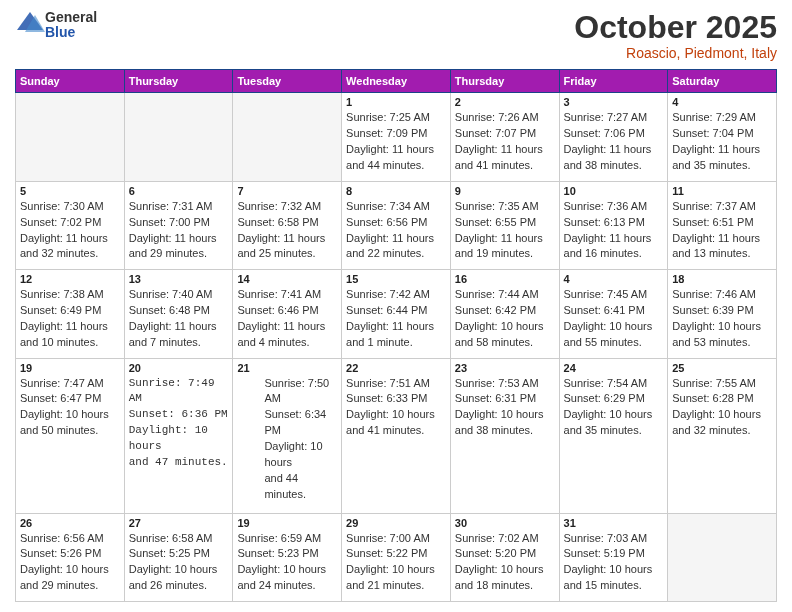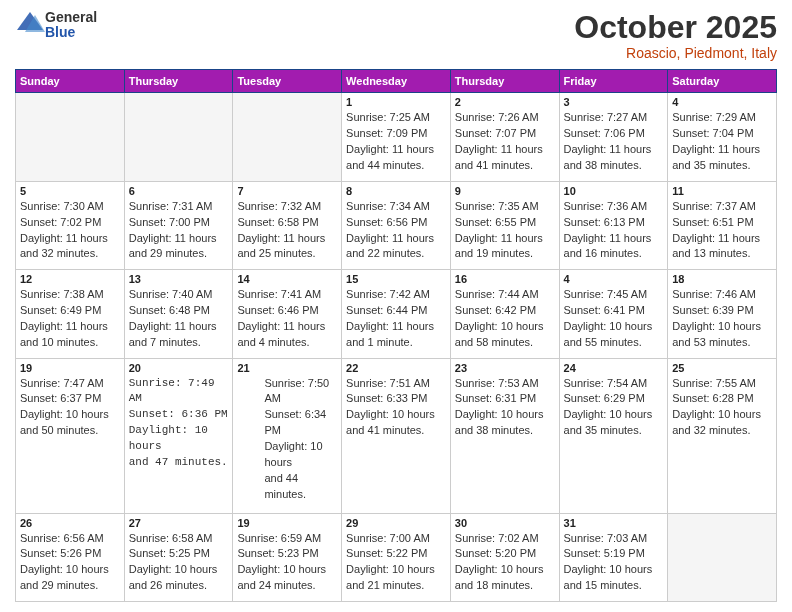--- a/index.html
+++ b/index.html
@@ -268,21 +268,21 @@
             <div class="day-info" style="white-space: pre-line;">Sunrise: 7:46 AM
 Sunset: 6:39 PM
 Daylight: 10 hours
 and 53 minutes.</div>
           </td>
         </tr>
         <tr>
           <td>
             <div class="day-number">19</div>
             <div class="day-info" style="white-space: pre-line;">Sunrise: 7:47 AM
-Sunset: 6:37 PM
+Sunset: 6:47 PM
 Daylight: 10 hours
 and 50 minutes.</div>
           </td>
           <td>
             <div class="day-number">20</div>
             <div class="day-info" style="white-space: pre-line; font-family: Liberation Mono, monospace;">Sunrise: 7:49 AM
 Sunset: 6:36 PM
 Daylight: 10 hours
 and 47 minutes.</div>
           </td>

